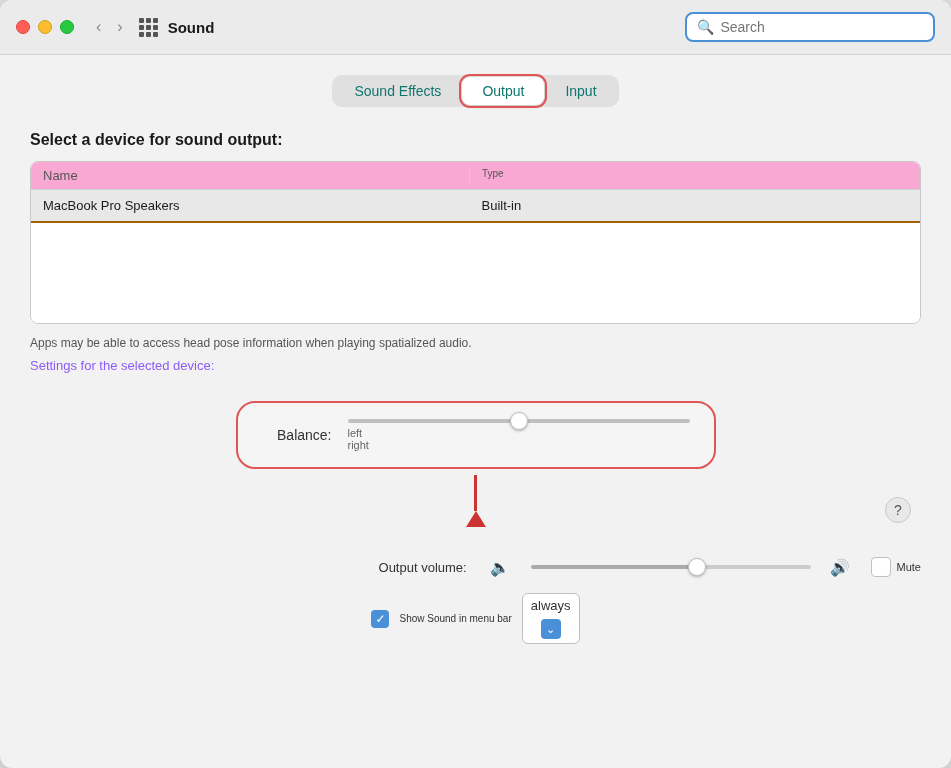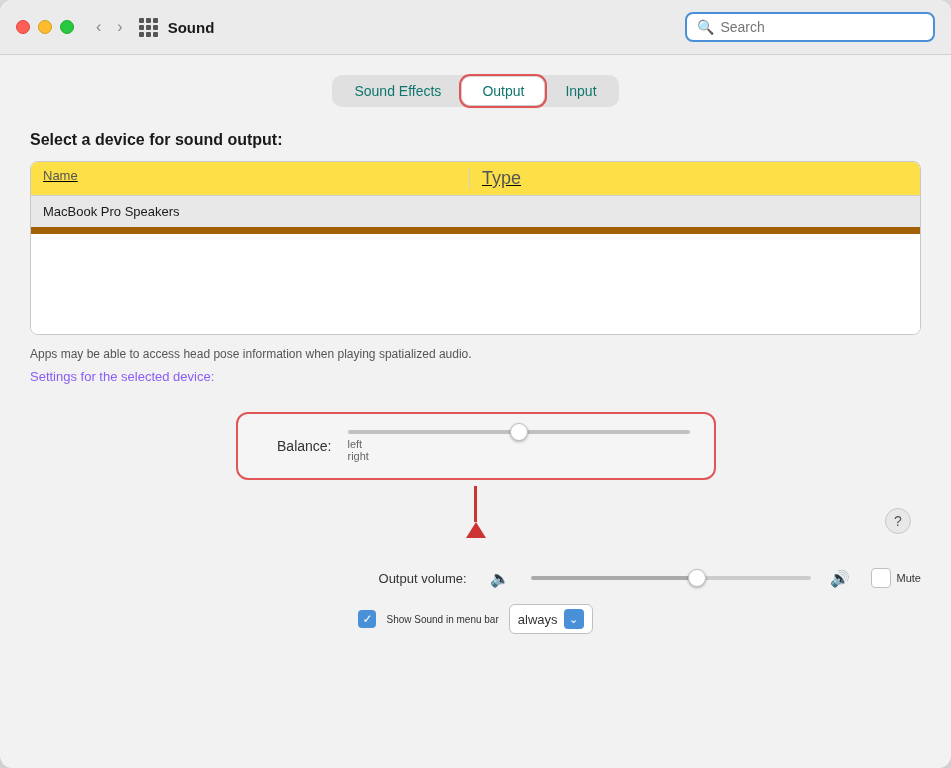--- a/index.html
+++ b/index.html
@@ -167,34 +167,33 @@
       width: 100%;
       border: 1px solid #c8c8c8;
       border-radius: 8px;
       overflow: hidden;
       margin-bottom: 12px;
       background: white;
     }
 
     .table-header {
       display: flex;
-      background: #fde047;
+      background: #f9a8d4;
       border-bottom: 1px solid #d0d0d0;
       padding: 6px 12px;
-      text-decoration: underline;
     }
 
     .col-name { flex: 1; font-size: 13px; color: #555; }
-    .col-type { flex: 1; font-size: 18px; color: #555; border-left: 1px solid #d0d0d0; padding-left: 12px; }
+    .col-type { flex: 1; font-size: 10px; color: #555; border-left: 1px solid #d0d0d0; padding-left: 12px; }
 
     .table-row-item {
       display: flex;
       padding: 8px 12px;
       background: #e8e8e8;
-      border-bottom: 7px solid #a16207;
+      border-bottom: 2px solid #a16207;
     }
 
     .row-name { flex: 1; font-size: 13px; color: #1a1a1a; }
     .row-type { flex: 1; font-size: 13px; color: #1a1a1a; padding-left: 12px; }
 
     .table-empty {
       height: 100px;
       background: white;
     }
 
@@ -207,21 +206,21 @@
 
     .settings-label {
       font-size: 13px;
       color: #8b5cf6;
       margin-bottom: 28px;
     }
 
     
     .balance-box {
       border: 2px solid #e05555;
-      border-radius: 12px;
+      border-radius: 19px;
       padding: 16px 24px;
       margin-bottom: 16px;
       background: #f5f5f5;
       width: 480px;
       margin-left: auto;
       margin-right: auto;
       position: relative;
     }
 
     .balance-row {
@@ -410,20 +409,21 @@
 
     .dropdown-select {
       display: flex;
       align-items: center;
       gap: 6px;
       background: white;
       border: 1px solid #c0c0c0;
       border-radius: 6px;
       padding: 4px 8px;
       cursor: pointer;
+      flex-direction: column;
     }
 
     .dropdown-value {
       font-size: 13px;
       color: #333;
     }
 
     .dropdown-arrow {
       width: 20px;
       height: 20px;
@@ -491,20 +491,21 @@
 
     <div class="section-heading">Select a device for sound output:</div>
 
     <div class="device-table">
       <div class="table-header">
         <span class="col-name">Name</span>
         <span class="col-type">Type</span>
       </div>
       <div class="table-row-item">
         <span class="row-name">MacBook Pro Speakers</span>
+        <span class="row-type">Built-in</span>
       </div>
       <div class="table-empty"></div>
     </div>
 
     <p class="notice-text">Apps may be able to access head pose information when playing spatialized audio.</p>
 
     <p class="settings-label">Settings for the selected device:</p>
 
     <div class="balance-box">
       <div class="balance-row">

